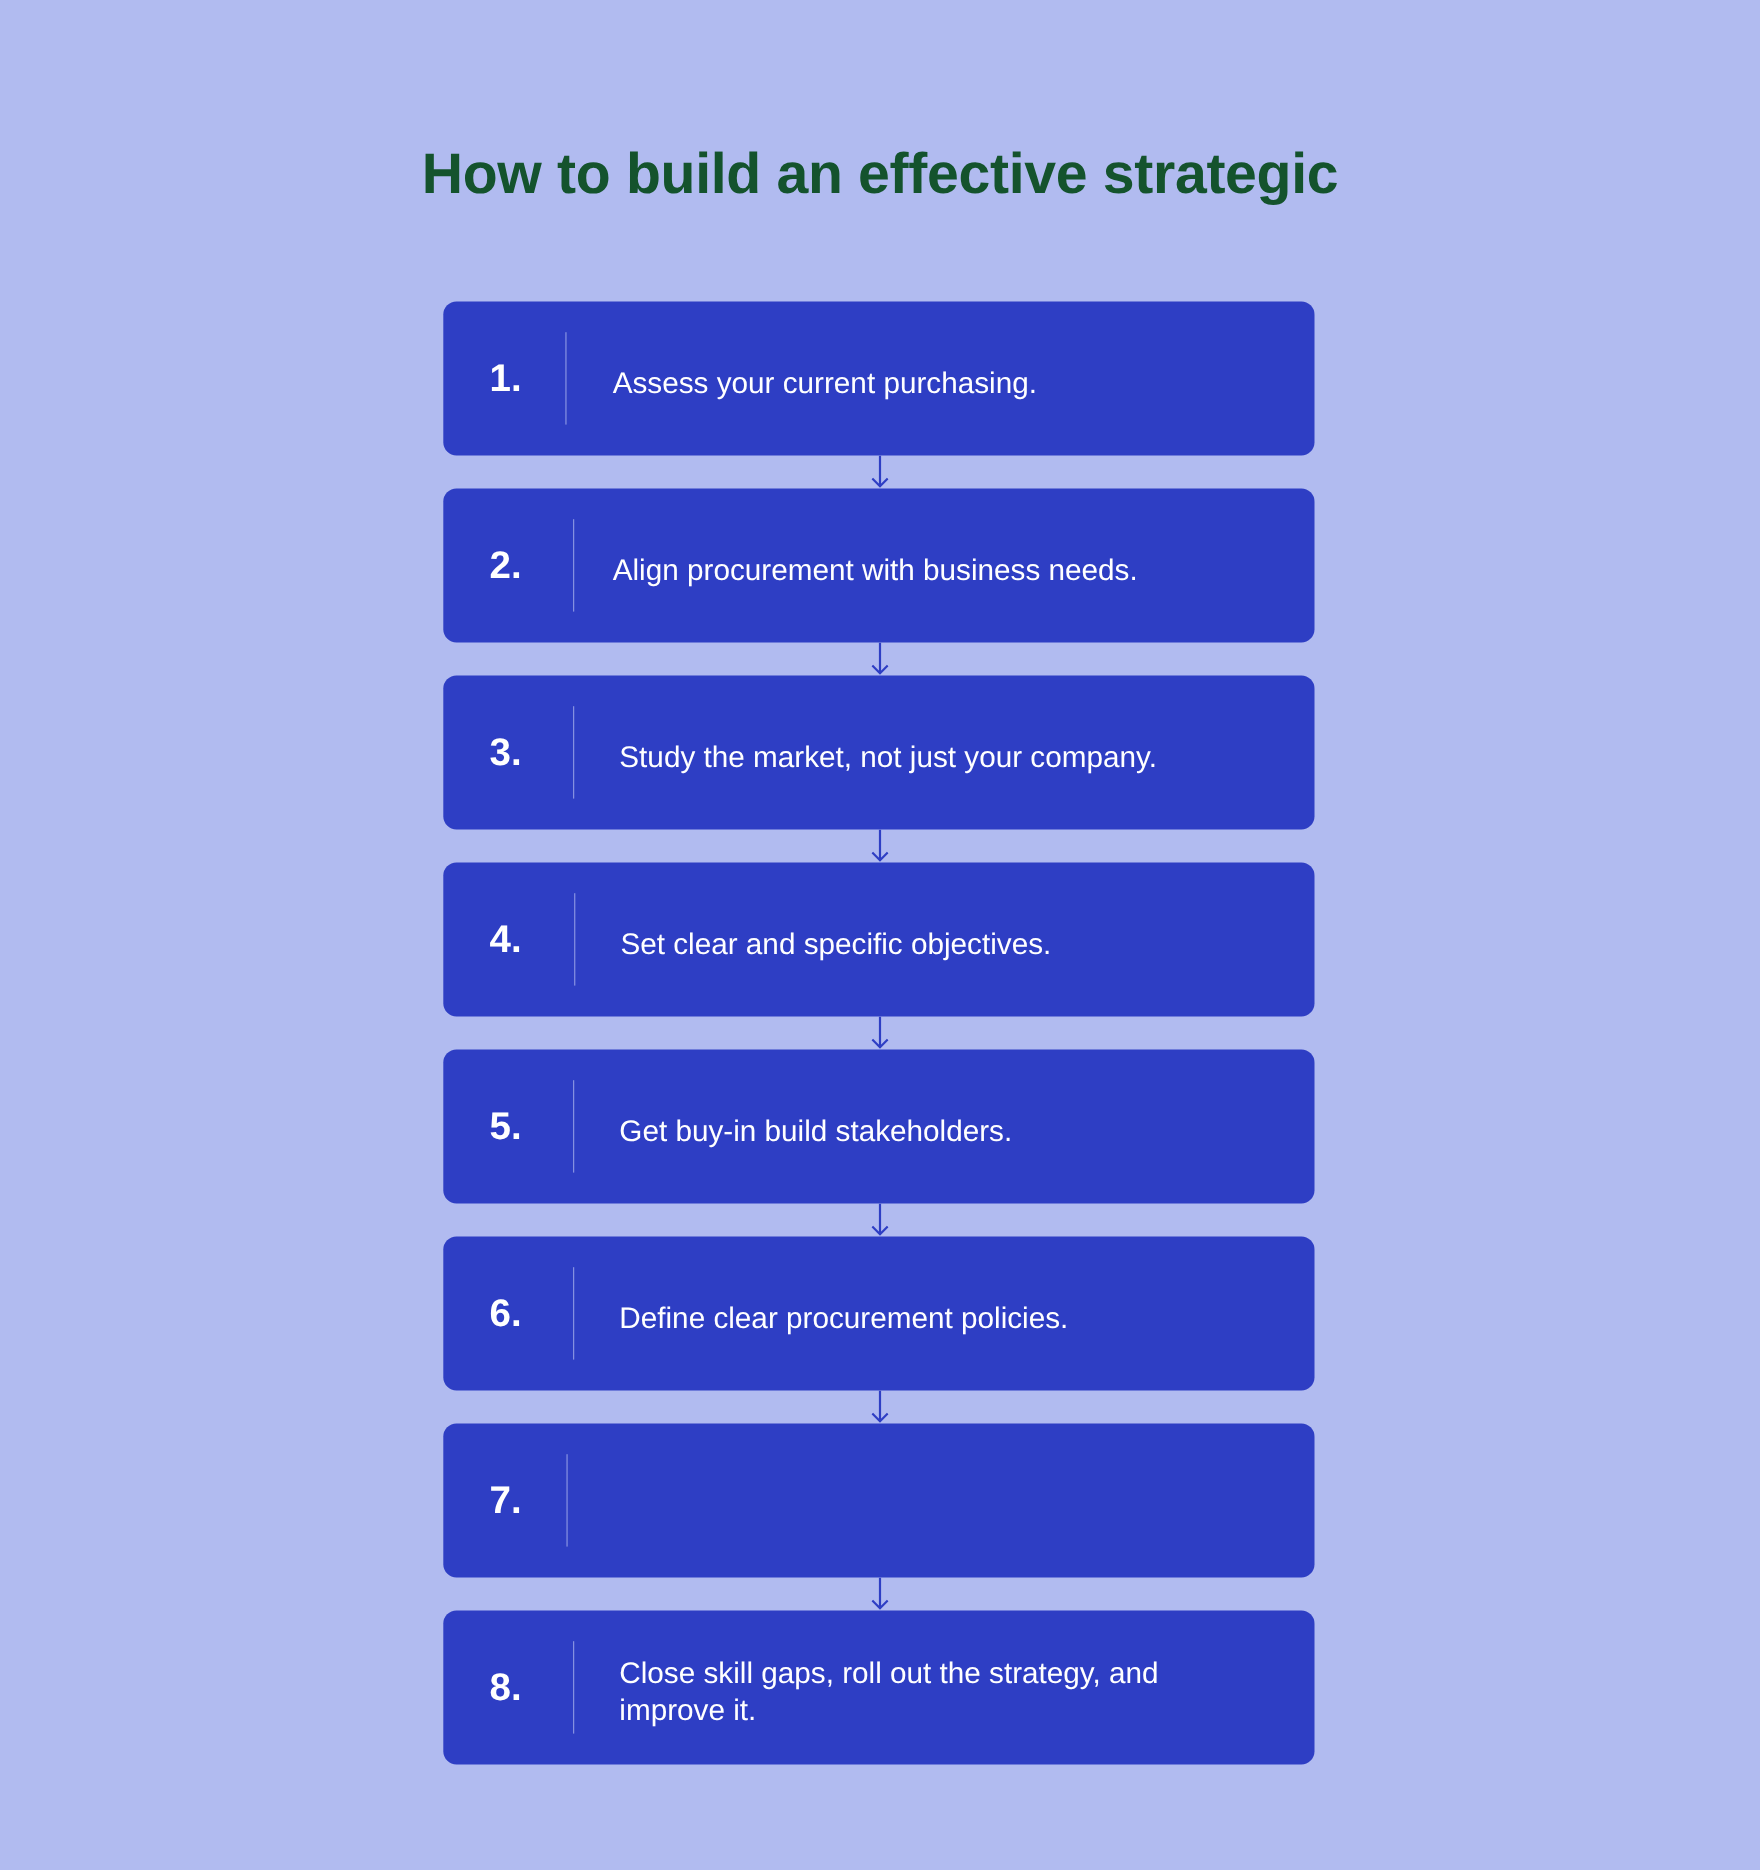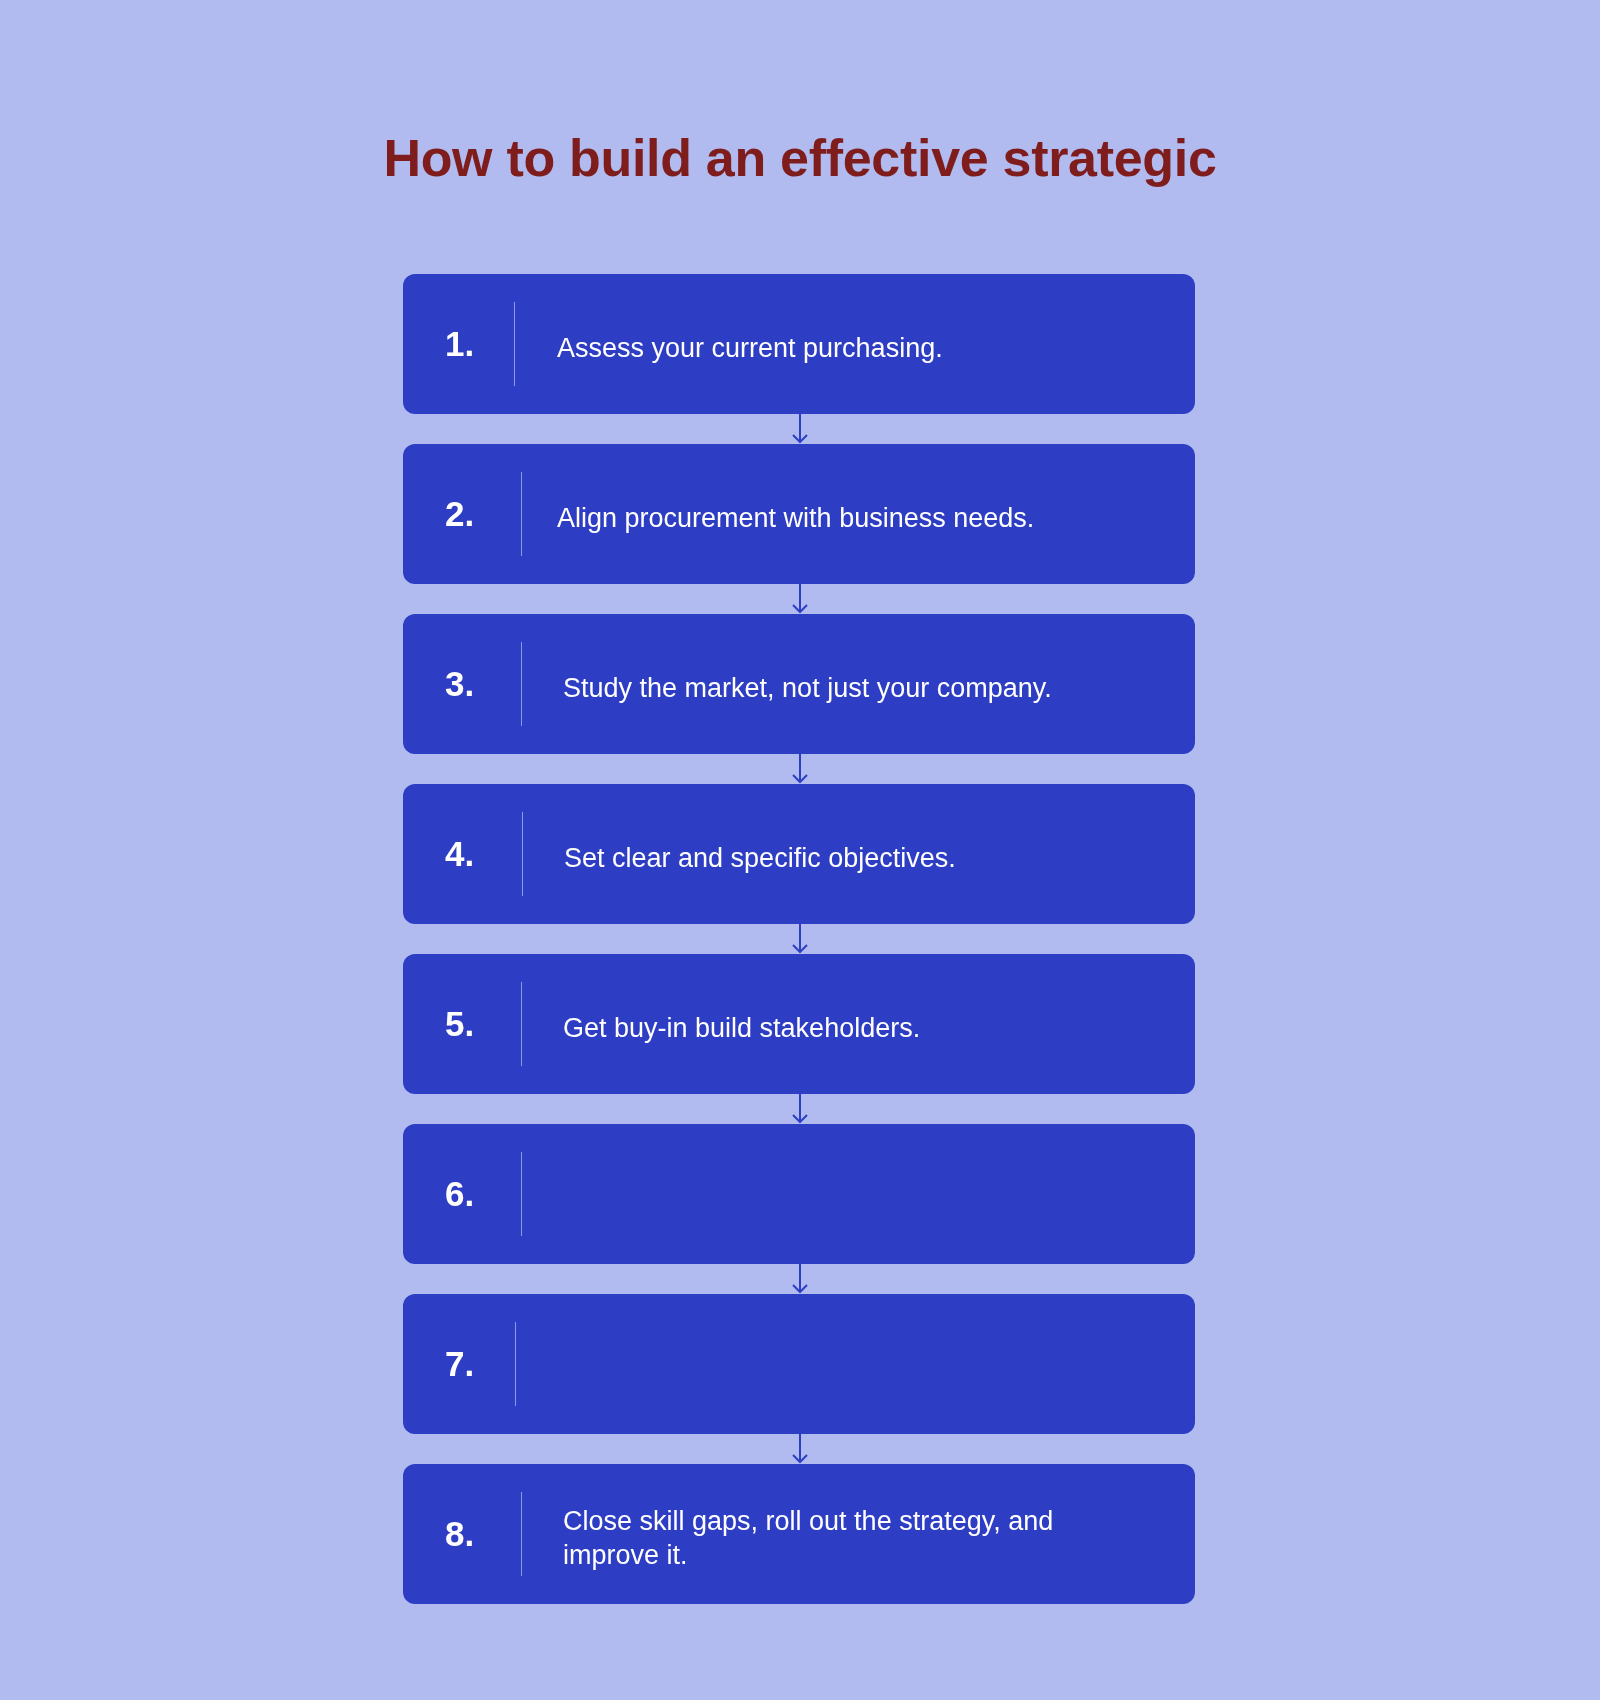--- a/index.html
+++ b/index.html
@@ -7,21 +7,21 @@
     width: 1600px; height: 1700px;
     background: #b1bbf0;
     position: relative;
     overflow: hidden;
     font-family: "Liberation Sans", sans-serif;
   }
   .title {
     position: absolute;
     left: 0; top: 92px; width: 1600px;
     text-align: center;
-    color: #7f1d1d;
+    color: #14532d;
     font-weight: bold;
     font-size: 52px;
     line-height: 62px;
     letter-spacing: -0.3px;
   }
   .title span { display: block; }
   .step {
     position: absolute;
     left: 403px;
     width: 792px;
@@ -106,20 +106,21 @@
     <div class="divider" style="left:118px"></div>
     <div class="text" style="left:160px">Get buy-in build stakeholders.</div>
   </div>
   <svg class="arrow" style="top:1094px" viewBox="0 0 16 30">
       <path d="M8 0 V28 M1 21 L8 28 L15 21" fill="none" stroke="#2e3ec4" stroke-width="2"></path>
     </svg>
 
   <div class="step" style="top:1124px">
     <div class="num">6.</div>
     <div class="divider" style="left:118px"></div>
+    <div class="text" style="left:160px">Define clear procurement policies.</div>
   </div>
   <svg class="arrow" style="top:1264px" viewBox="0 0 16 30">
       <path d="M8 0 V28 M1 21 L8 28 L15 21" fill="none" stroke="#2e3ec4" stroke-width="2"></path>
     </svg>
 
   <div class="step" style="top:1294px">
     <div class="num">7.</div>
     <div class="divider" style="left:112px"></div>
   </div>
   <svg class="arrow" style="top:1434px" viewBox="0 0 16 30">

